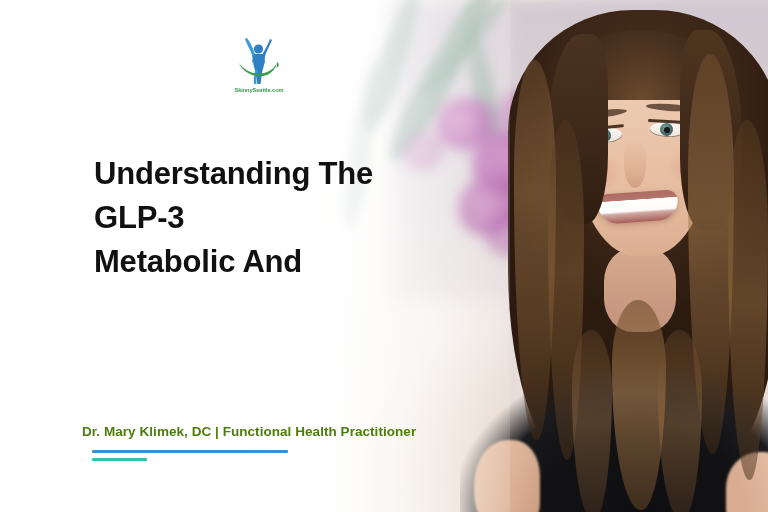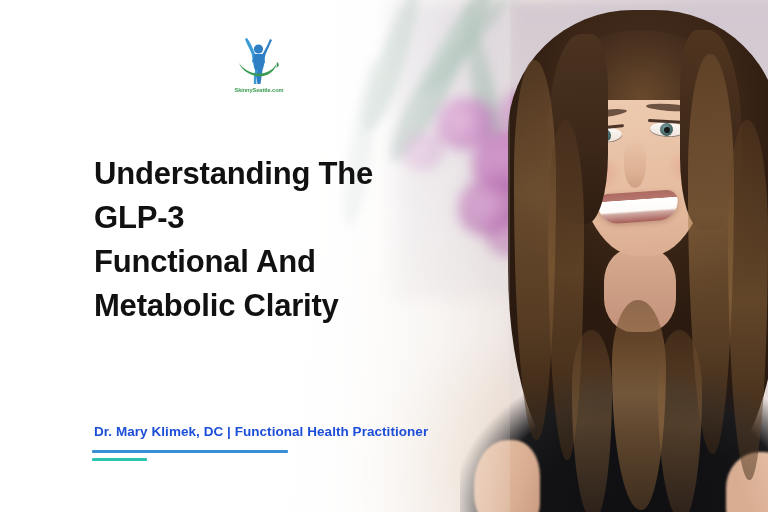--- a/index.html
+++ b/index.html
@@ -297,27 +297,27 @@
     font-size: 31px;
     line-height: 44px;
     font-weight: bold;
     letter-spacing: -0.2px;
     color: #111111;
   }
   .headline .ln { display: block; white-space: nowrap; }
 
   .byline {
     position: absolute;
-    left: 54px;
+    left: 42px;
     top: 424px;
     margin: 0;
     font-size: 13.5px;
     font-weight: bold;
     letter-spacing: 0.05px;
-    color: #1d4ed8;
+    color: #4d7c0f;
     white-space: nowrap;
   }
 
   .rule-primary {
     position: absolute;
     left: 52px; top: 450px;
     width: 196px; height: 3px;
     background: #3a8ed5;
     border-radius: 1px;
   }
@@ -407,21 +407,20 @@
       <path d="M22.5 38 C21 42, 20.5 47, 21 52 L23.5 52 C23 47, 23.5 42, 25 38 Z" fill="#3b9bd6"></path>
       <path d="M6 31 C12 40, 24 44, 34 40 C40 37.5, 43 33.5, 44 30 C43.5 35, 40 40, 34 43 C23 47, 10 41, 6 31 Z" fill="#3a9b52"></path>
       <path d="M44 30 C44.5 32, 44 34, 43 36 L45.5 34 C46 32.5, 45.5 31, 44 30 Z" fill="#2f8a47"></path>
     </svg>
     <div class="logo-wordmark">SkinnySeattle.com</div>
   </div>
 
   <h1 class="headline">
     <span class="ln">Understanding The</span>
     <span class="ln">GLP-3</span>
-    <span class="ln">Functional And</span>
-    <span class="ln">Metabolic Clarity</span>
+    <span class="ln">Metabolic And</span>
   </h1>
 
   <p class="byline">Dr. Mary Klimek, DC | Functional Health Practitioner</p>
   <div class="rule-primary"></div>
   <div class="rule-secondary"></div>
 
 </div>
 
 </body></html>

